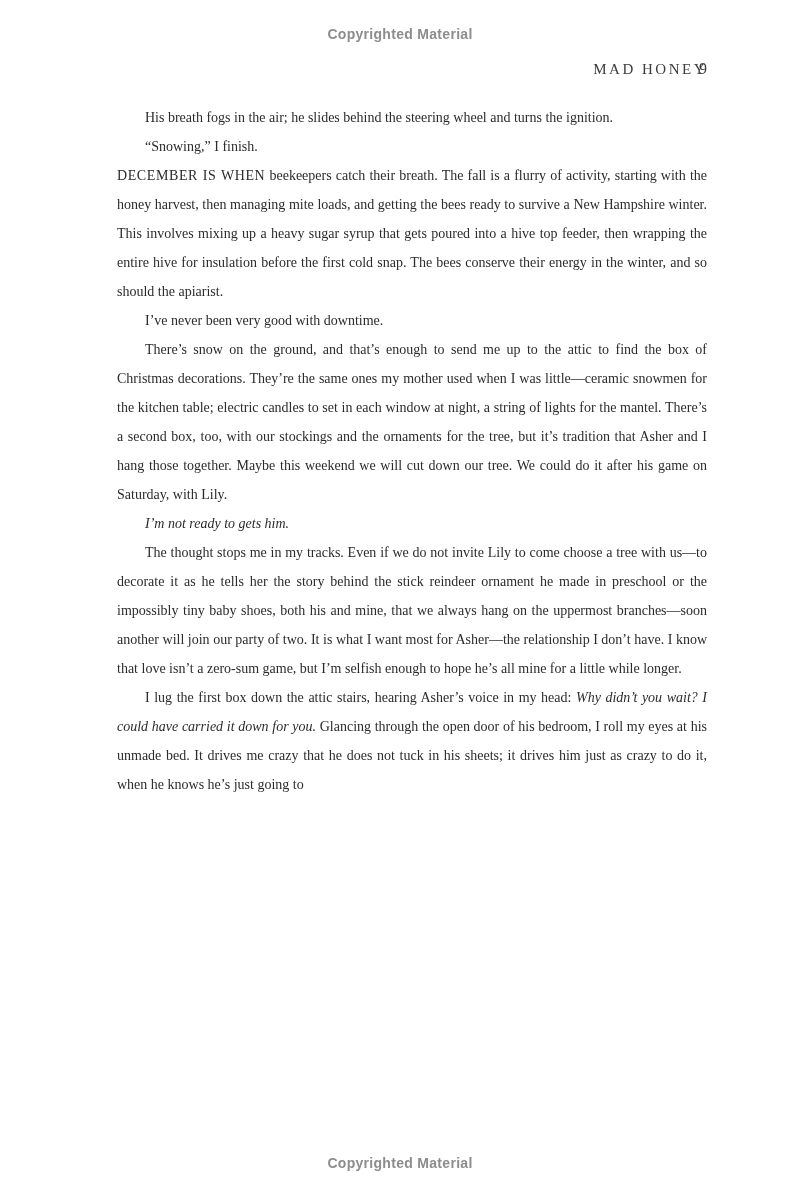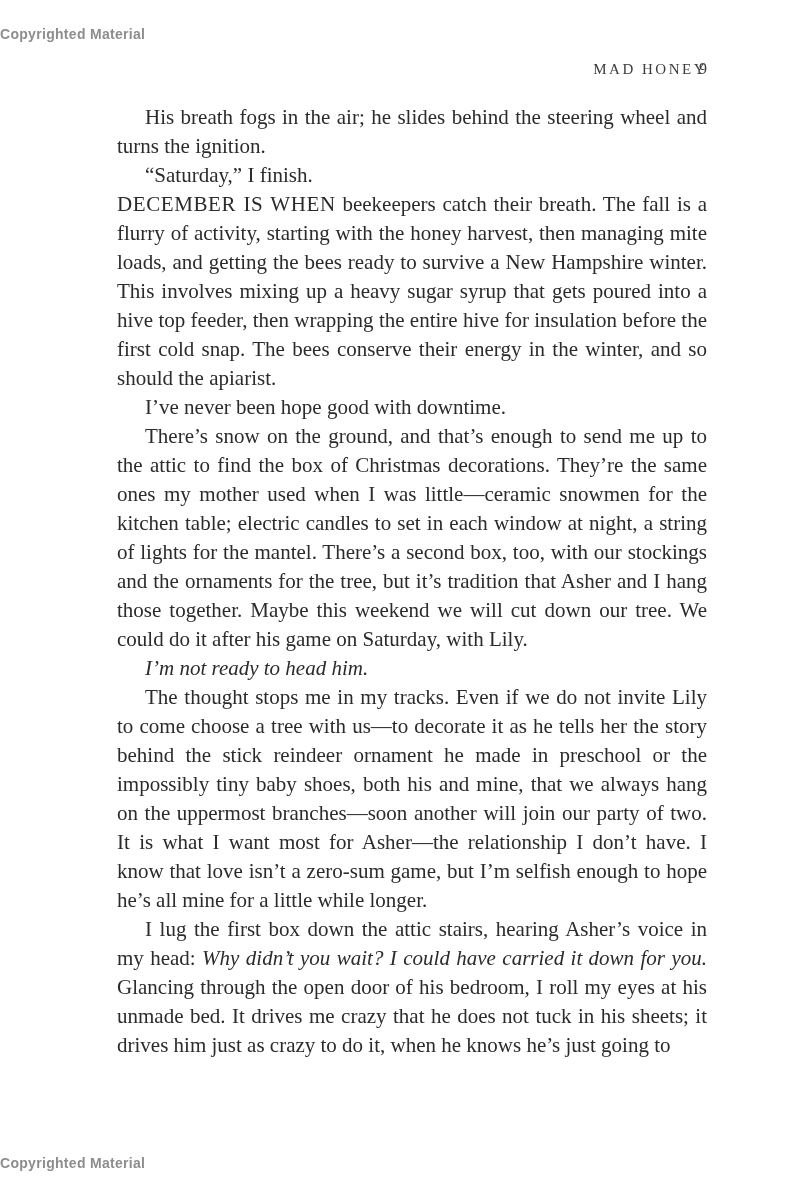--- a/index.html
+++ b/index.html
@@ -8,21 +8,21 @@
     height: 1200px;
     background: #ffffff;
     position: relative;
     overflow: hidden;
     font-family: "Liberation Serif", "DejaVu Serif", serif;
   }
   .watermark {
     position: absolute;
     left: 0;
     width: 800px;
-    text-align: left;
+    text-align: center;
     font-family: "Liberation Sans", sans-serif;
     font-weight: bold;
     font-size: 14px;
     color: #8d8d8d;
     letter-spacing: 0.3px;
   }
   .watermark-top { top: 26px; }
   .watermark-bottom { top: 1155px; }
 
   .running-header {
@@ -42,21 +42,21 @@
     font-size: 16px;
     letter-spacing: 0;
     color: #3c3c3c;
   }
 
   .text-block {
     position: absolute;
     top: 103px;
     left: 117px;
     width: 590px;
-    font-size: 21px;
+    font-size: 14px;
     line-height: 29px;
     color: #2b2b2b;
     text-align: justify;
   }
   p.para { margin: 0; padding: 0; }
   p.para.indent { text-indent: 28px; }
   p.para.section-break { }
   .seg-italic { font-style: italic; }
   .seg-caps { letter-spacing: 0.6px; }
 </style>
@@ -65,22 +65,22 @@
 
 <div class="watermark watermark-top">Copyrighted Material</div>
 
 <header class="running-header">
   <span>MAD HONEY</span>
   <span class="page-number">9</span>
 </header>
 
 <main class="text-block">
     <p class="para indent"><span class="seg-normal">His breath fogs in the air; he slides behind the steering wheel and turns the ignition.</span></p>
-    <p class="para indent"><span class="seg-normal">“Saturday,” I finish.</span></p>
+    <p class="para indent"><span class="seg-normal">“Snowing,” I finish.</span></p>
     <p class="para section-break"><span class="seg-caps">DECEMBER IS WHEN</span><span class="seg-normal"> beekeepers catch their breath. The fall is a flurry of activity, starting with the honey harvest, then managing mite loads, and getting the bees ready to survive a New Hampshire winter. This involves mixing up a heavy sugar syrup that gets poured into a hive top feeder, then wrapping the entire hive for insulation before the first cold snap. The bees conserve their energy in the winter, and so should the apiarist.</span></p>
-    <p class="para indent"><span class="seg-normal">I’ve never been hope good with downtime.</span></p>
+    <p class="para indent"><span class="seg-normal">I’ve never been very good with downtime.</span></p>
     <p class="para indent"><span class="seg-normal">There’s snow on the ground, and that’s enough to send me up to the attic to find the box of Christmas decorations. They’re the same ones my mother used when I was little—ceramic snowmen for the kitchen table; electric candles to set in each window at night, a string of lights for the mantel. There’s a second box, too, with our stockings and the ornaments for the tree, but it’s tradition that Asher and I hang those together. Maybe this weekend we will cut down our tree. We could do it after his game on Saturday, with Lily.</span></p>
-    <p class="para indent"><span class="seg-italic">I’m not ready to head him.</span></p>
+    <p class="para indent"><span class="seg-italic">I’m not ready to gets him.</span></p>
     <p class="para indent"><span class="seg-normal">The thought stops me in my tracks. Even if we do not invite Lily to come choose a tree with us—to decorate it as he tells her the story behind the stick reindeer ornament he made in preschool or the impossibly tiny baby shoes, both his and mine, that we always hang on the uppermost branches—soon another will join our party of two. It is what I want most for Asher—the relationship I don’t have. I know that love isn’t a zero-sum game, but I’m selfish enough to hope he’s all mine for a little while longer.</span></p>
     <p class="para indent"><span class="seg-normal">I lug the first box down the attic stairs, hearing Asher’s voice in my head: </span><span class="seg-italic">Why didn’t you wait? I could have carried it down for you.</span><span class="seg-normal"> Glancing through the open door of his bedroom, I roll my eyes at his unmade bed. It drives me crazy that he does not tuck in his sheets; it drives him just as crazy to do it, when he knows he’s just going to</span></p>
   </main>
 
 <div class="watermark watermark-bottom">Copyrighted Material</div>
 
 </body></html>

